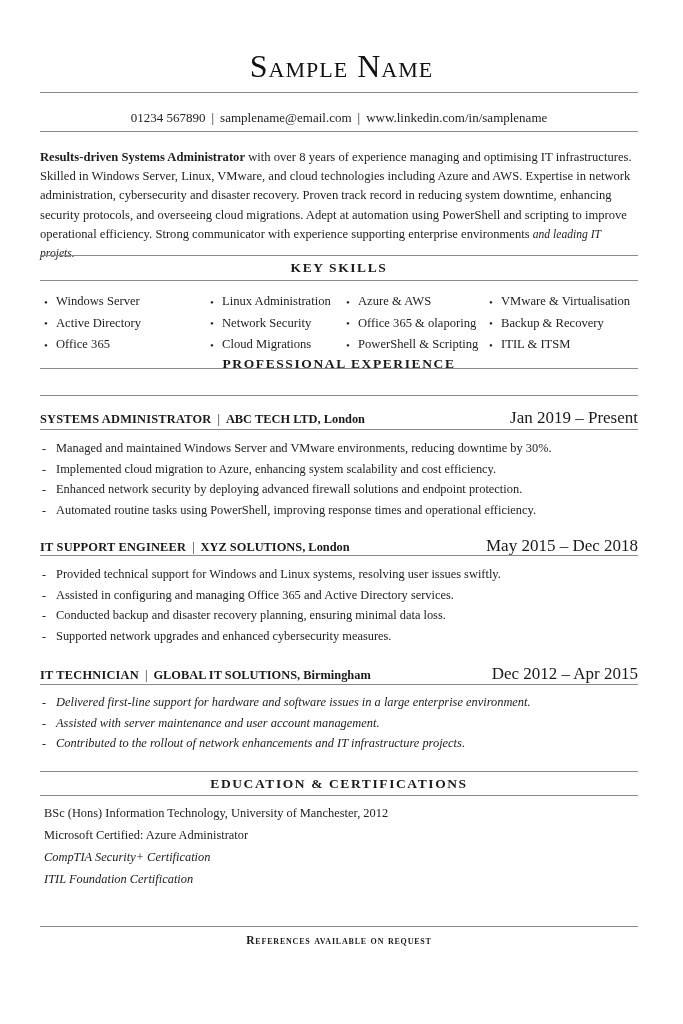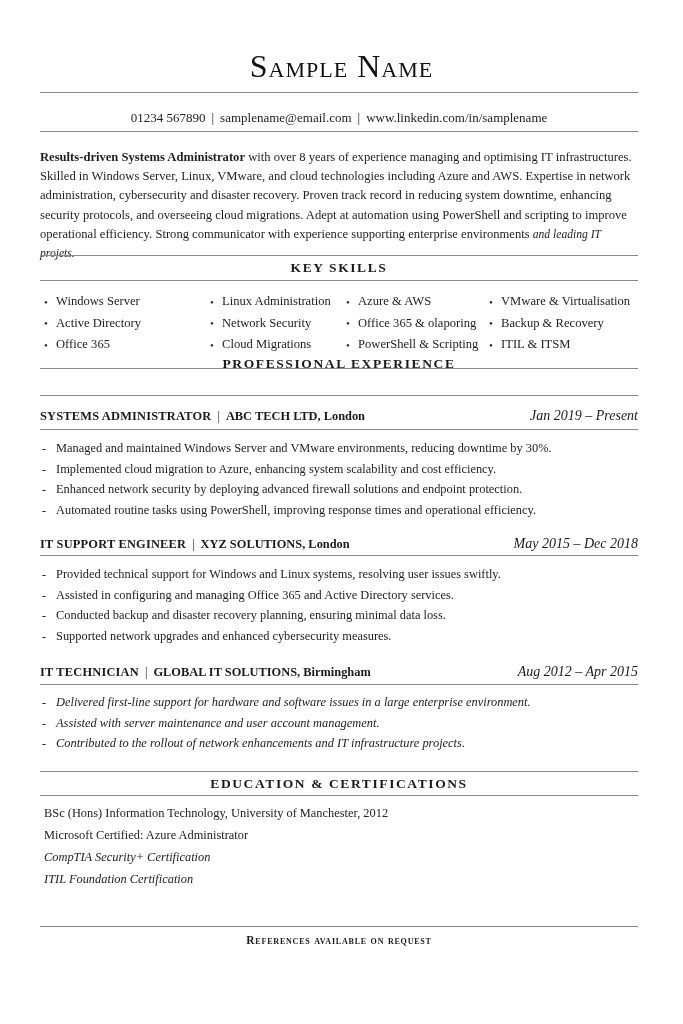--- a/index.html
+++ b/index.html
@@ -69,21 +69,21 @@
       display: flex;
       justify-content: space-between;
       align-items: baseline;
       font-size: 12.4px;
       color: #1a1a1a;
       gap: 32px;
     }
     .job-head .title { font-weight: bold; letter-spacing: 0.2px; }
     .job-head .company { font-weight: bold; }
     .job-head .pipe { font-weight: normal; margin: 0 6px; }
-    .job-head .dates { font-style: italic; font-size: 14px; }
+    .job-head .dates { font-size: 17px; }
     .bullets { font-size: 12.4px; color: #222; }
     .bullets .li { display: flex; height: 20.7px; align-items: center; white-space: nowrap; }
     .bullets .dash { width: 16px; padding-left: 2px; }
     .edu { font-size: 12.4px; color: #222; }
     .edu .row { height: 22px; display: flex; align-items: center; padding-left: 4px; white-space: nowrap; }
     .it { font-style: italic; }
     .refs {
       text-align: center;
       font-size: 11.5px;
       font-weight: bold;
@@ -213,21 +213,21 @@
         <span>Conducted backup and disaster recovery planning, ensuring minimal data loss.</span>
       </div>
     <div class="li">
         <span class="dash">-</span>
         <span>Supported network upgrades and enhanced cybersecurity measures.</span>
       </div>
   </div>
 
   <div class="abs job-head" style="top:664px;">
     <div><span class="title">IT TECHNICIAN</span><span class="pipe">|</span><span class="company">GLOBAL IT SOLUTIONS, Birmingham</span></div>
-    <span class="dates">Aug 2012 – Apr 2015</span>
+    <span class="dates">Dec 2012 – Apr 2015</span>
   </div>
   <div class="abs hr" style="top:684px;"></div>
   <div class="abs bullets" style="top:692px;">
     <div class="li it">
         <span class="dash">-</span>
         <span>Delivered first-line support for hardware and software issues in a large enterprise environment.</span>
       </div>
     <div class="li it">
         <span class="dash">-</span>
         <span>Assisted with server maintenance and user account management.</span>

